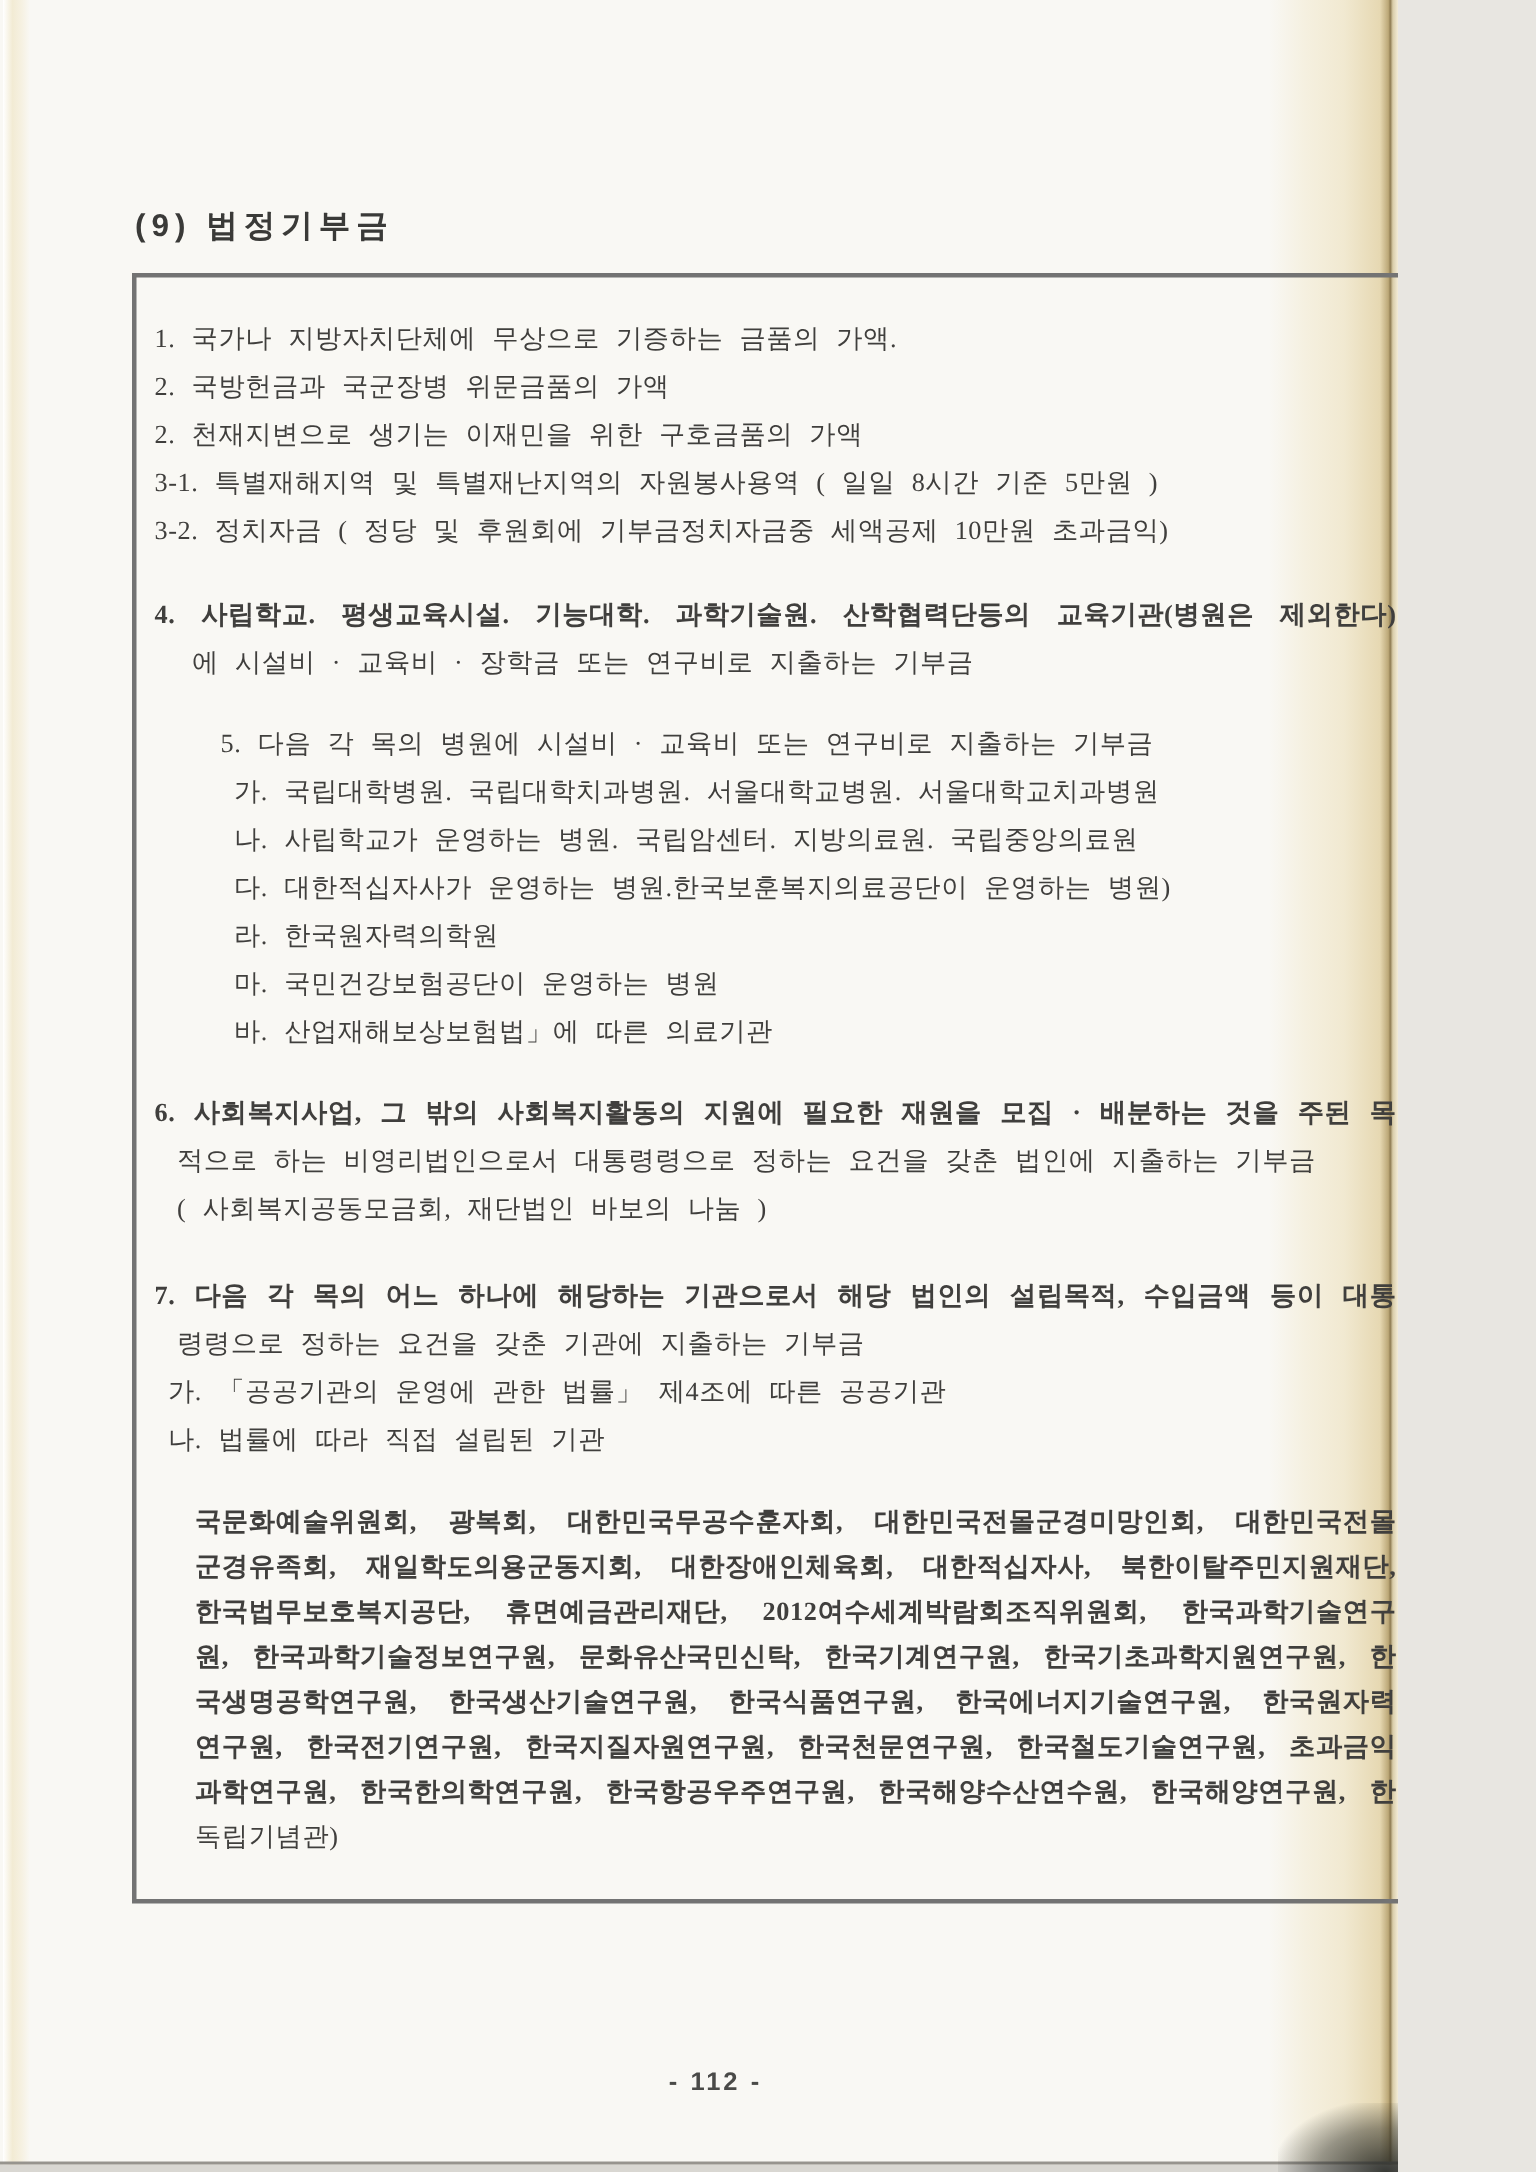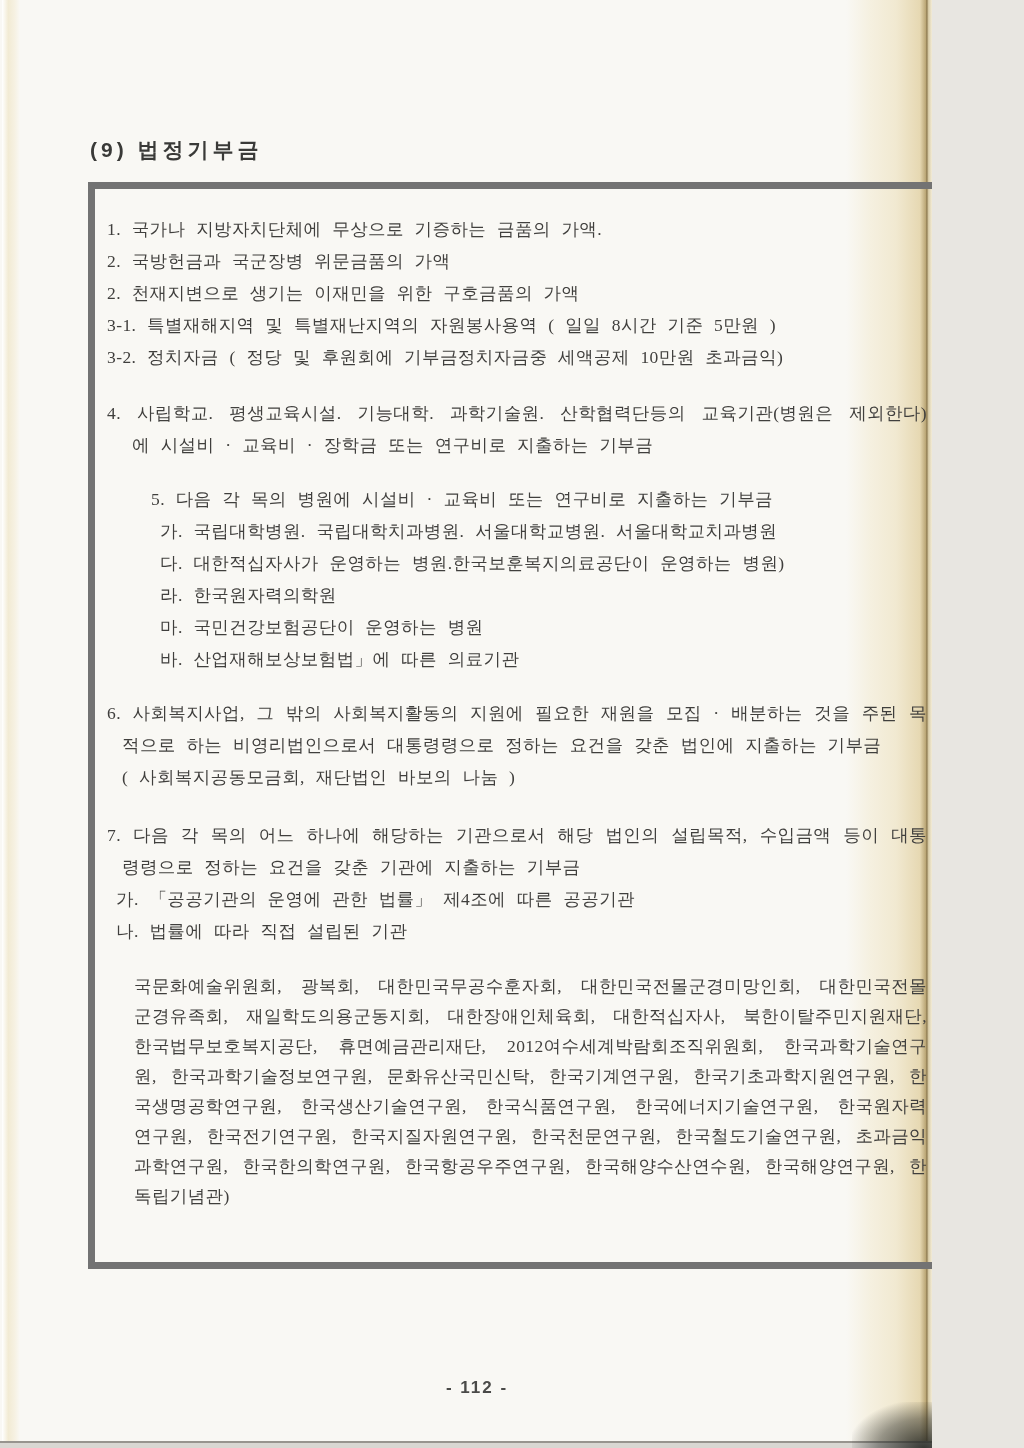--- a/index.html
+++ b/index.html
@@ -19,35 +19,35 @@
     background:radial-gradient(ellipse at 90% 100%,rgba(38,40,36,0.9) 0%,rgba(38,40,36,0.45) 45%,rgba(38,40,36,0) 75%);}
   
   .title{
     position:absolute;left:90px;top:136px;margin:0;
     font-family:"Liberation Sans","DejaVu Sans",sans-serif;
     font-size:21px;font-weight:600;letter-spacing:4px;color:#3a3a38;
   }
   
   .box{
     position:absolute;left:88px;top:182px;width:856px;height:1087px;
-    border:7px solid #737373;box-sizing:border-box;
+    border:3px solid #737373;box-sizing:border-box;
     padding:24px 10px 0 12px;
   }
   .sec{margin:0;}
   .sec-2{margin-top:24px;}
   .sec-3{margin-top:22px;margin-left:44px;}
   .sec-4{margin-top:22px;}
   .sec-5{margin-top:26px;}
   .sec-6{margin-top:24px;}
   .ln{
     margin:0;line-height:32px;font-size:17.5px;color:#403f3d;
     word-spacing:6px;letter-spacing:0.4px;
   }
   .sec-6 .ln{line-height:30px;}
-  .j{text-align:justify;text-align-last:justify;}
+  .j{text-align:justify;text-align-last:justify;font-weight:bold;}
   .i1{padding-left:9px;}    
   .ic{padding-left:15px;}   
   .i4c{padding-left:25px;}  
   .o1{padding-left:20px;}   
   .o2{padding-left:27px;}   
   
   .page-number{
     position:absolute;left:11px;top:1378px;width:100%;text-align:center;
     font-family:"Liberation Sans","DejaVu Sans",sans-serif;
     font-size:17px;font-weight:700;letter-spacing:2px;color:#4a4a48;
@@ -76,20 +76,21 @@
     </div>
 
     <div class="sec sec-2">
       <p class="ln j">4. 사립학교. 평생교육시설. 기능대학. 과학기술원. 산학협력단등의 교육기관(병원은 제외한다)</p>
       <p class="ln i4c">에 시설비 · 교육비 · 장학금 또는 연구비로 지출하는 기부금</p>
     </div>
 
     <div class="sec sec-3">
       <p class="ln">5. 다음 각 목의 병원에 시설비 · 교육비 또는 연구비로 지출하는 기부금</p>
       <p class="ln i1">가. 국립대학병원. 국립대학치과병원. 서울대학교병원. 서울대학교치과병원</p>
+      <p class="ln i1">나. 사립학교가 운영하는 병원. 국립암센터. 지방의료원. 국립중앙의료원</p>
       <p class="ln i1">다. 대한적십자사가 운영하는 병원.한국보훈복지의료공단이 운영하는 병원)</p>
       <p class="ln i1">라. 한국원자력의학원</p>
       <p class="ln i1">마. 국민건강보험공단이 운영하는 병원</p>
       <p class="ln i1">바. 산업재해보상보험법」에 따른 의료기관</p>
     </div>
 
     <div class="sec sec-4">
       <p class="ln j">6. 사회복지사업, 그 밖의 사회복지활동의 지원에 필요한 재원을 모집 · 배분하는 것을 주된 목</p>
       <p class="ln ic">적으로 하는 비영리법인으로서 대통령령으로 정하는 요건을 갖춘 법인에 지출하는 기부금</p>
       <p class="ln ic">( 사회복지공동모금회, 재단법인 바보의 나눔 )</p>

